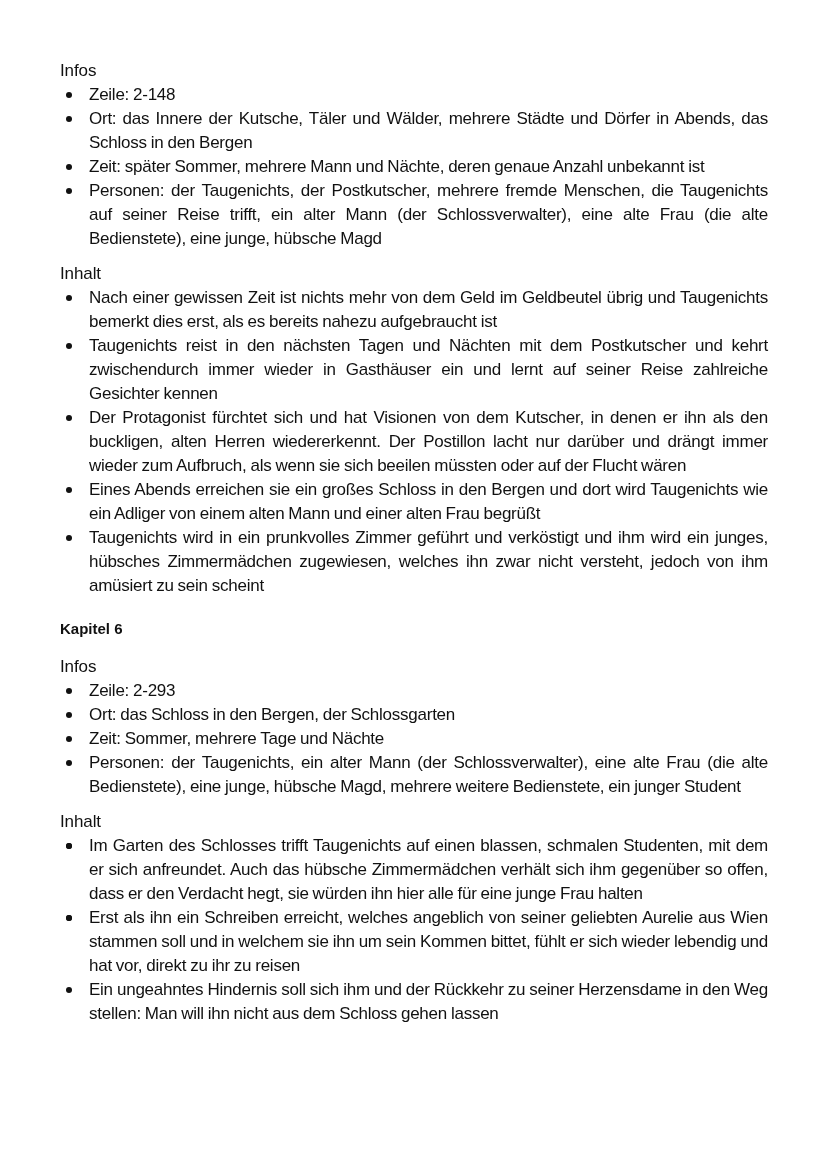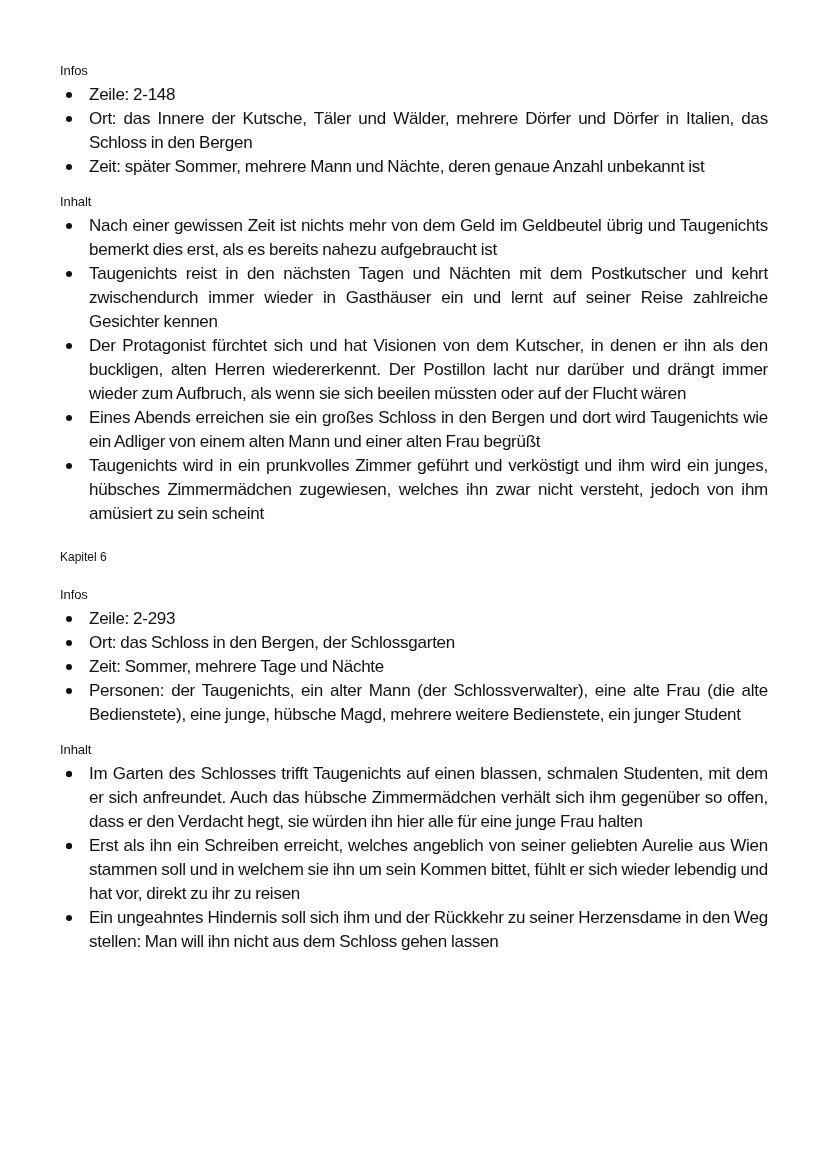--- a/index.html
+++ b/index.html
@@ -13,30 +13,30 @@
     overflow: hidden;
     font-family: "Liberation Sans", "DejaVu Sans", sans-serif;
     color: #111111;
   }
   .page {
     position: relative;
     padding: 60px 60px 0 60px;
     width: 708px;
   }
   .section-heading {
-    font-size: 13px;
+    font-size: 17px;
     line-height: 22px;
     margin: 0 0 1px 0;
     font-weight: normal;
     letter-spacing: -0.1px;
   }
   .chapter-title {
-    font-size: 12px;
+    font-size: 15px;
     line-height: 22px;
-    font-weight: normal;
+    font-weight: bold;
     margin: 20px 0 16px 0;
   }
   ul.bullets {
     list-style: none;
     margin: 0;
     padding: 0;
   }
   ul.bullets li {
     position: relative;
     padding-left: 29px;
@@ -59,22 +59,23 @@
 </style>
 </head>
 <body>
 
 <div class="page">
 
   <section class="block">
     <h3 class="section-heading">Infos</h3>
     <ul class="bullets">
       <li><span class="dot"></span><span>Zeile: 2-148</span></li>
-      <li><span class="dot"></span><span>Ort: das Innere der Kutsche, Täler und Wälder, mehrere Dörfer und Dörfer in Italien, das Schloss in den Bergen</span></li>
+      <li><span class="dot"></span><span>Ort: das Innere der Kutsche, Täler und Wälder, mehrere Städte und Dörfer in Abends, das Schloss in den Bergen</span></li>
       <li><span class="dot"></span><span>Zeit: später Sommer, mehrere Mann und Nächte, deren genaue Anzahl unbekannt ist</span></li>
+      <li><span class="dot"></span><span>Personen: der Taugenichts, der Postkutscher, mehrere fremde Menschen, die Taugenichts auf seiner Reise trifft, ein alter Mann (der Schlossverwalter), eine alte Frau (die alte Bedienstete), eine junge, hübsche Magd</span></li>
     </ul>
   </section>
 
   <section class="block">
     <h3 class="section-heading">Inhalt</h3>
     <ul class="bullets">
       <li><span class="dot"></span><span>Nach einer gewissen Zeit ist nichts mehr von dem Geld im Geldbeutel übrig und Taugenichts bemerkt dies erst, als es bereits nahezu aufgebraucht ist</span></li>
       <li><span class="dot"></span><span>Taugenichts reist in den nächsten Tagen und Nächten mit dem Postkutscher und kehrt zwischendurch immer wieder in Gasthäuser ein und lernt auf seiner Reise zahlreiche Gesichter kennen</span></li>
       <li><span class="dot"></span><span>Der Protagonist fürchtet sich und hat Visionen von dem Kutscher, in denen er ihn als den buckligen, alten Herren wiedererkennt. Der Postillon lacht nur darüber und drängt immer wieder zum Aufbruch, als wenn sie sich beeilen müssten oder auf der Flucht wären</span></li>
       <li><span class="dot"></span><span>Eines Abends erreichen sie ein großes Schloss in den Bergen und dort wird Taugenichts wie ein Adliger von einem alten Mann und einer alten Frau begrüßt</span></li>

